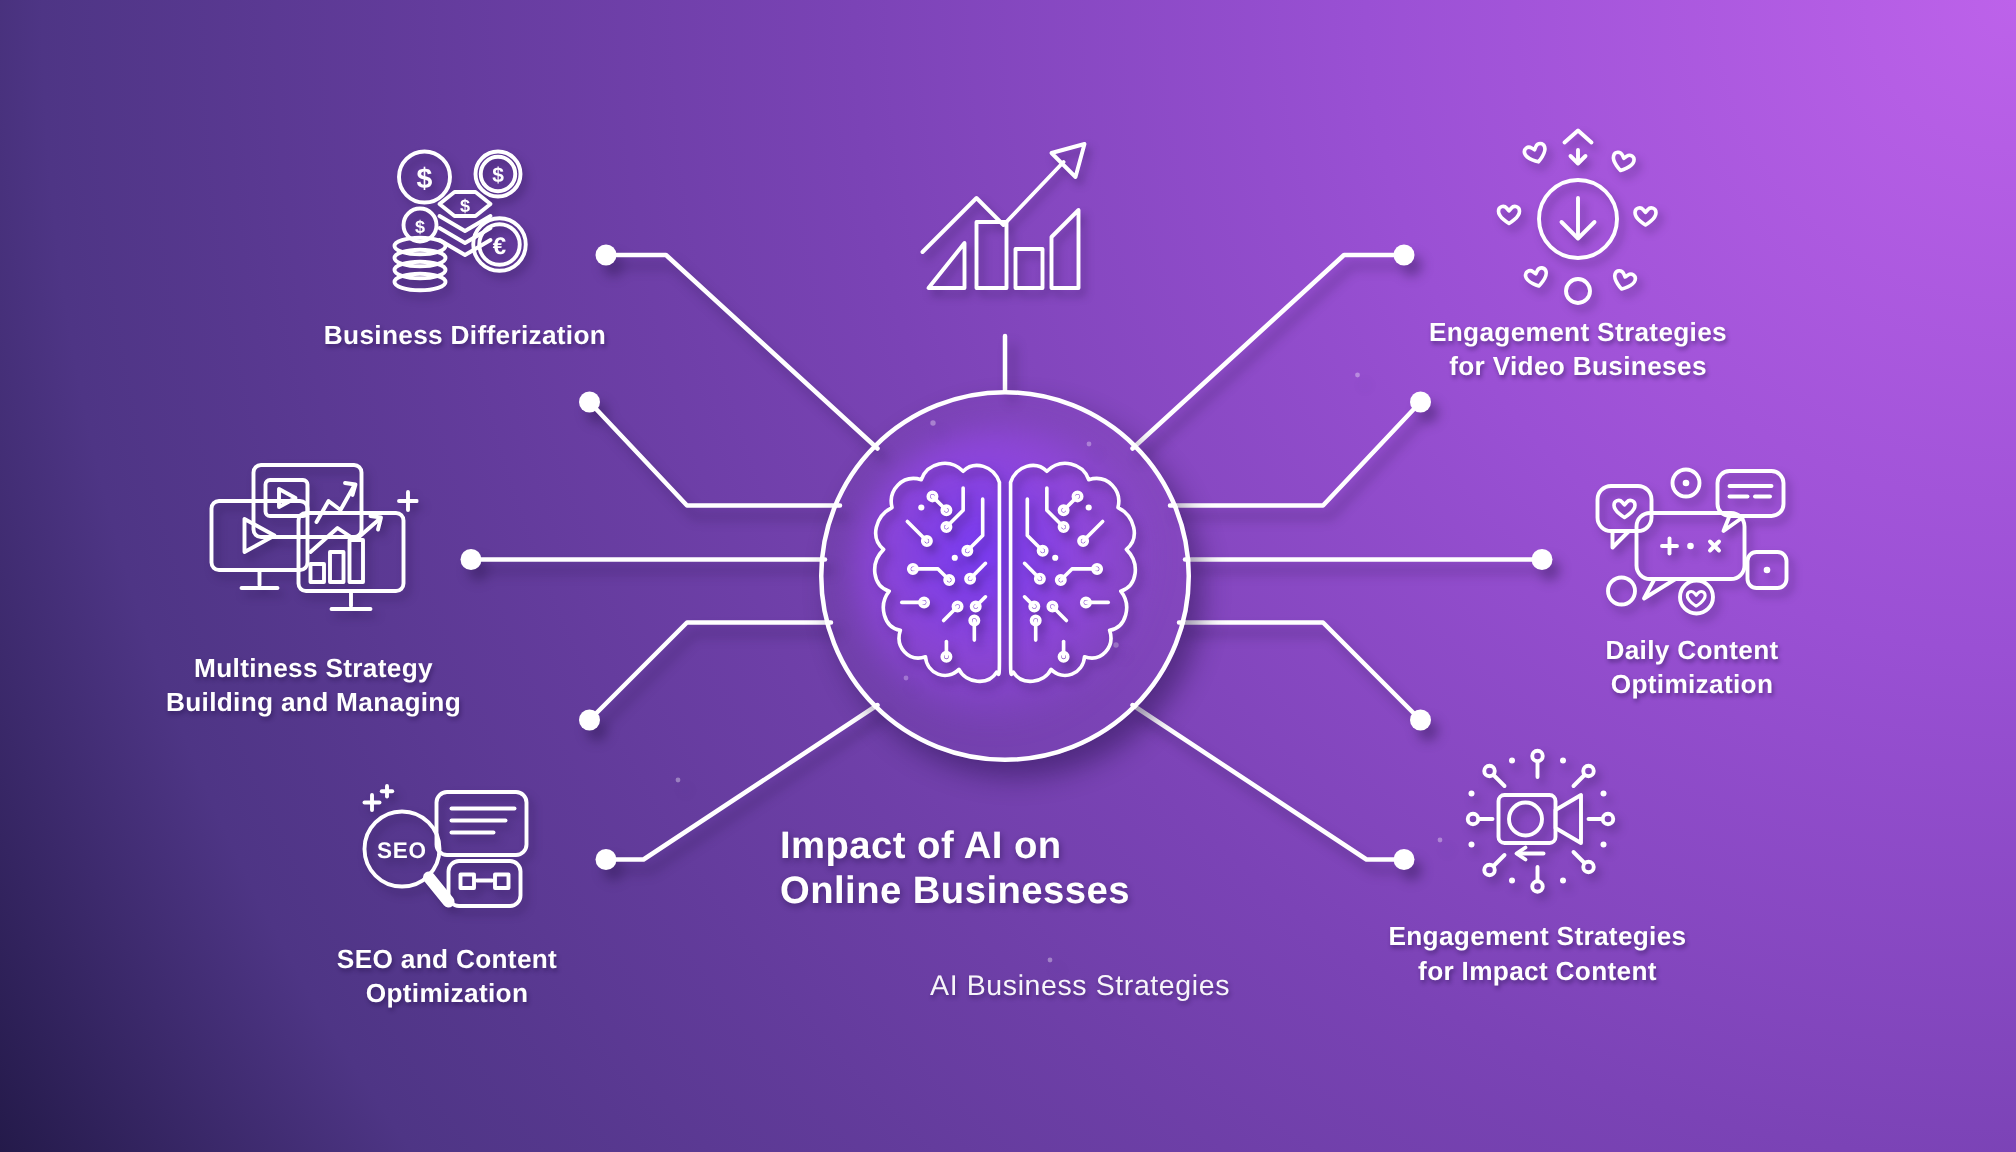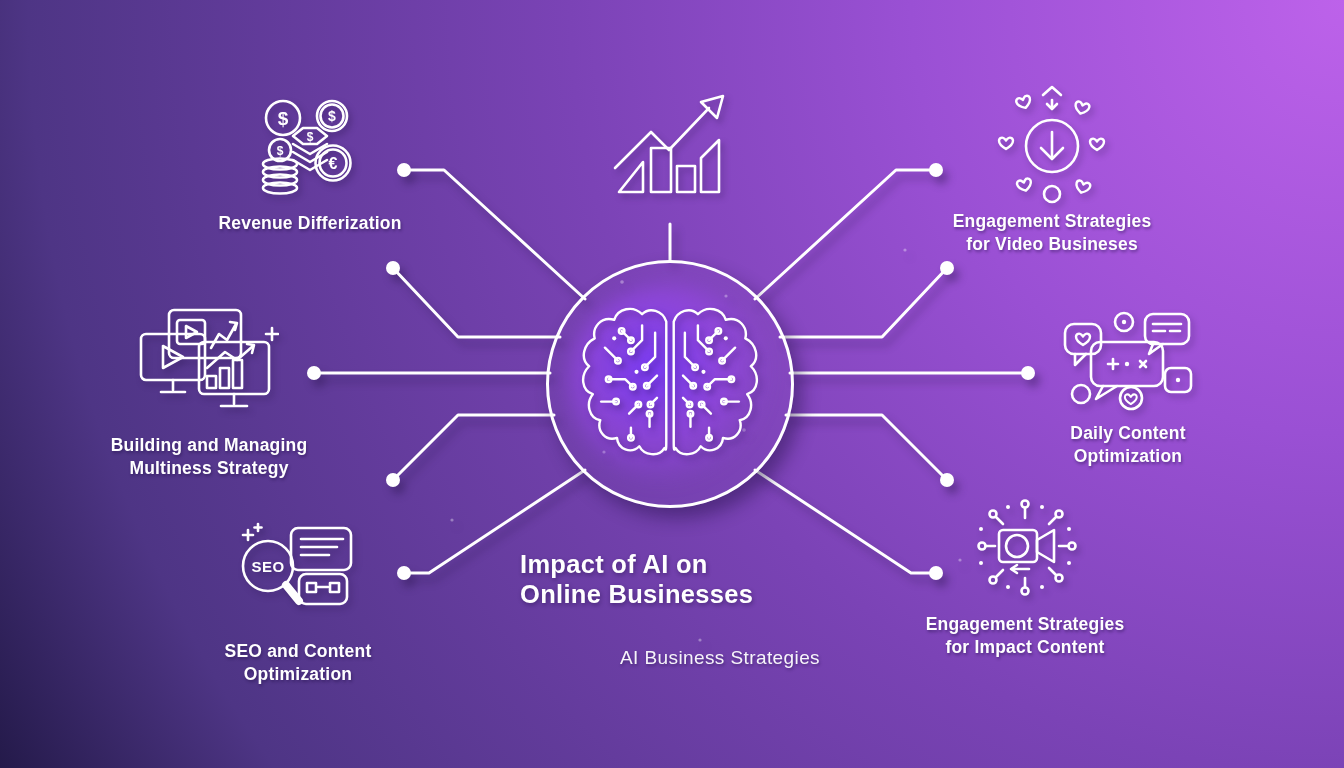--- a/index.html
+++ b/index.html
@@ -163,21 +163,21 @@
         <polyline points="38,56 55,66 72,56"></polyline>
         <polyline points="38,64 55,74 72,64"></polyline>
       </g>
       <text class="svg-text" x="28" y="29" font-size="19" text-anchor="middle">$</text>
       <text class="svg-text" x="77" y="25" font-size="14" text-anchor="middle">$</text>
       <text class="svg-text" x="25" y="59" font-size="12" text-anchor="middle">$</text>
       <text class="svg-text" x="55" y="45" font-size="12" text-anchor="middle">$</text>
       <text class="svg-text" x="78" y="73" font-size="16" text-anchor="middle">€</text>
     </svg>
     <div class="label" style="margin-top:12px;">
-      <span class="label-line">Revenue Differization</span>
+      <span class="label-line">Business Differization</span>
 
     </div>
   </div>
 
   <div class="node" style="left:59px;top:308px;width:300px;">
     <svg class="icon-svg" width="140" height="112" viewBox="0 0 140 112">
       <g class="stroke">
         <rect x="30" y="2" width="72" height="48" rx="5"></rect>
         <rect x="38" y="12" width="28" height="24" rx="3"></rect>
         <polygon points="47,18 47,30 58,24"></polygon>
@@ -193,22 +193,22 @@
         <rect x="94" y="52" width="9" height="28"></rect>
         <polyline points="68,60 86,44 98,52 114,38"></polyline>
         <polyline points="108,36 115,37 113,45"></polyline>
         <line x1="95" y1="86" x2="95" y2="96"></line>
         <line x1="82" y1="98" x2="108" y2="98"></line>
         <line x1="133" y1="20" x2="133" y2="32"></line>
         <line x1="127" y1="26" x2="139" y2="26"></line>
       </g>
     </svg>
     <div class="label" style="margin-top:14px;">
+      <span class="label-line">Multiness Strategy</span>
       <span class="label-line">Building and Managing</span>
-      <span class="label-line">Multiness Strategy</span>
     </div>
   </div>
 
   <div class="node" style="left:148px;top:522px;width:300px;gap:10px;">
     <svg class="icon-svg" width="122" height="96" viewBox="0 0 122 96">
       <g class="stroke">
         <rect x="54" y="6" width="60" height="42" rx="7"></rect>
         <line x1="64" y1="17" x2="106" y2="17"></line>
         <line x1="64" y1="25" x2="100" y2="25"></line>
         <line x1="64" y1="33" x2="92" y2="33"></line>
@@ -218,21 +218,21 @@
         <line x1="81" y1="65" x2="91" y2="65"></line>
         <circle cx="31" cy="44" r="25"></circle>
         <line x1="49" y1="63" x2="62" y2="79" stroke-width="8"></line>
         <line x1="11" y1="8" x2="11" y2="18"></line>
         <line x1="6" y1="13" x2="16" y2="13"></line>
         <line x1="21" y1="2" x2="21" y2="9"></line>
         <line x1="17.5" y1="5.5" x2="24.5" y2="5.5"></line>
       </g>
       <text class="svg-text" x="31" y="50" font-size="15" text-anchor="middle" letter-spacing="0.5">SEO</text>
     </svg>
-    <div class="label" style="margin-top:12px;text-align:center;">
+    <div class="label" style="margin-top:0;text-align:center;">
       <span class="label-line">SEO and Content</span>
       <span class="label-line">Optimization</span>
     </div>
   </div>
 
   <div class="node" style="left:902px;top:84px;width:300px;">
     <svg class="icon-svg" width="120" height="120" viewBox="0 0 120 120" xmlns="http://www.w3.org/2000/svg" xmlns:xlink="http://www.w3.org/1999/xlink">
       <defs>
         <path id="heart-s" d="M8,13 C8,13 1,9 1,4.8 C1,1.6 4.6,0.6 6.5,2.8 C7.2,3.6 8,4.6 8,4.6 C8,4.6 8.8,3.6 9.5,2.8 C11.4,0.6 15,1.6 15,4.8 C15,9 8,13 8,13 Z" fill="none" stroke="#ffffff" stroke-width="2.4" stroke-linejoin="round"></path>
       </defs>

